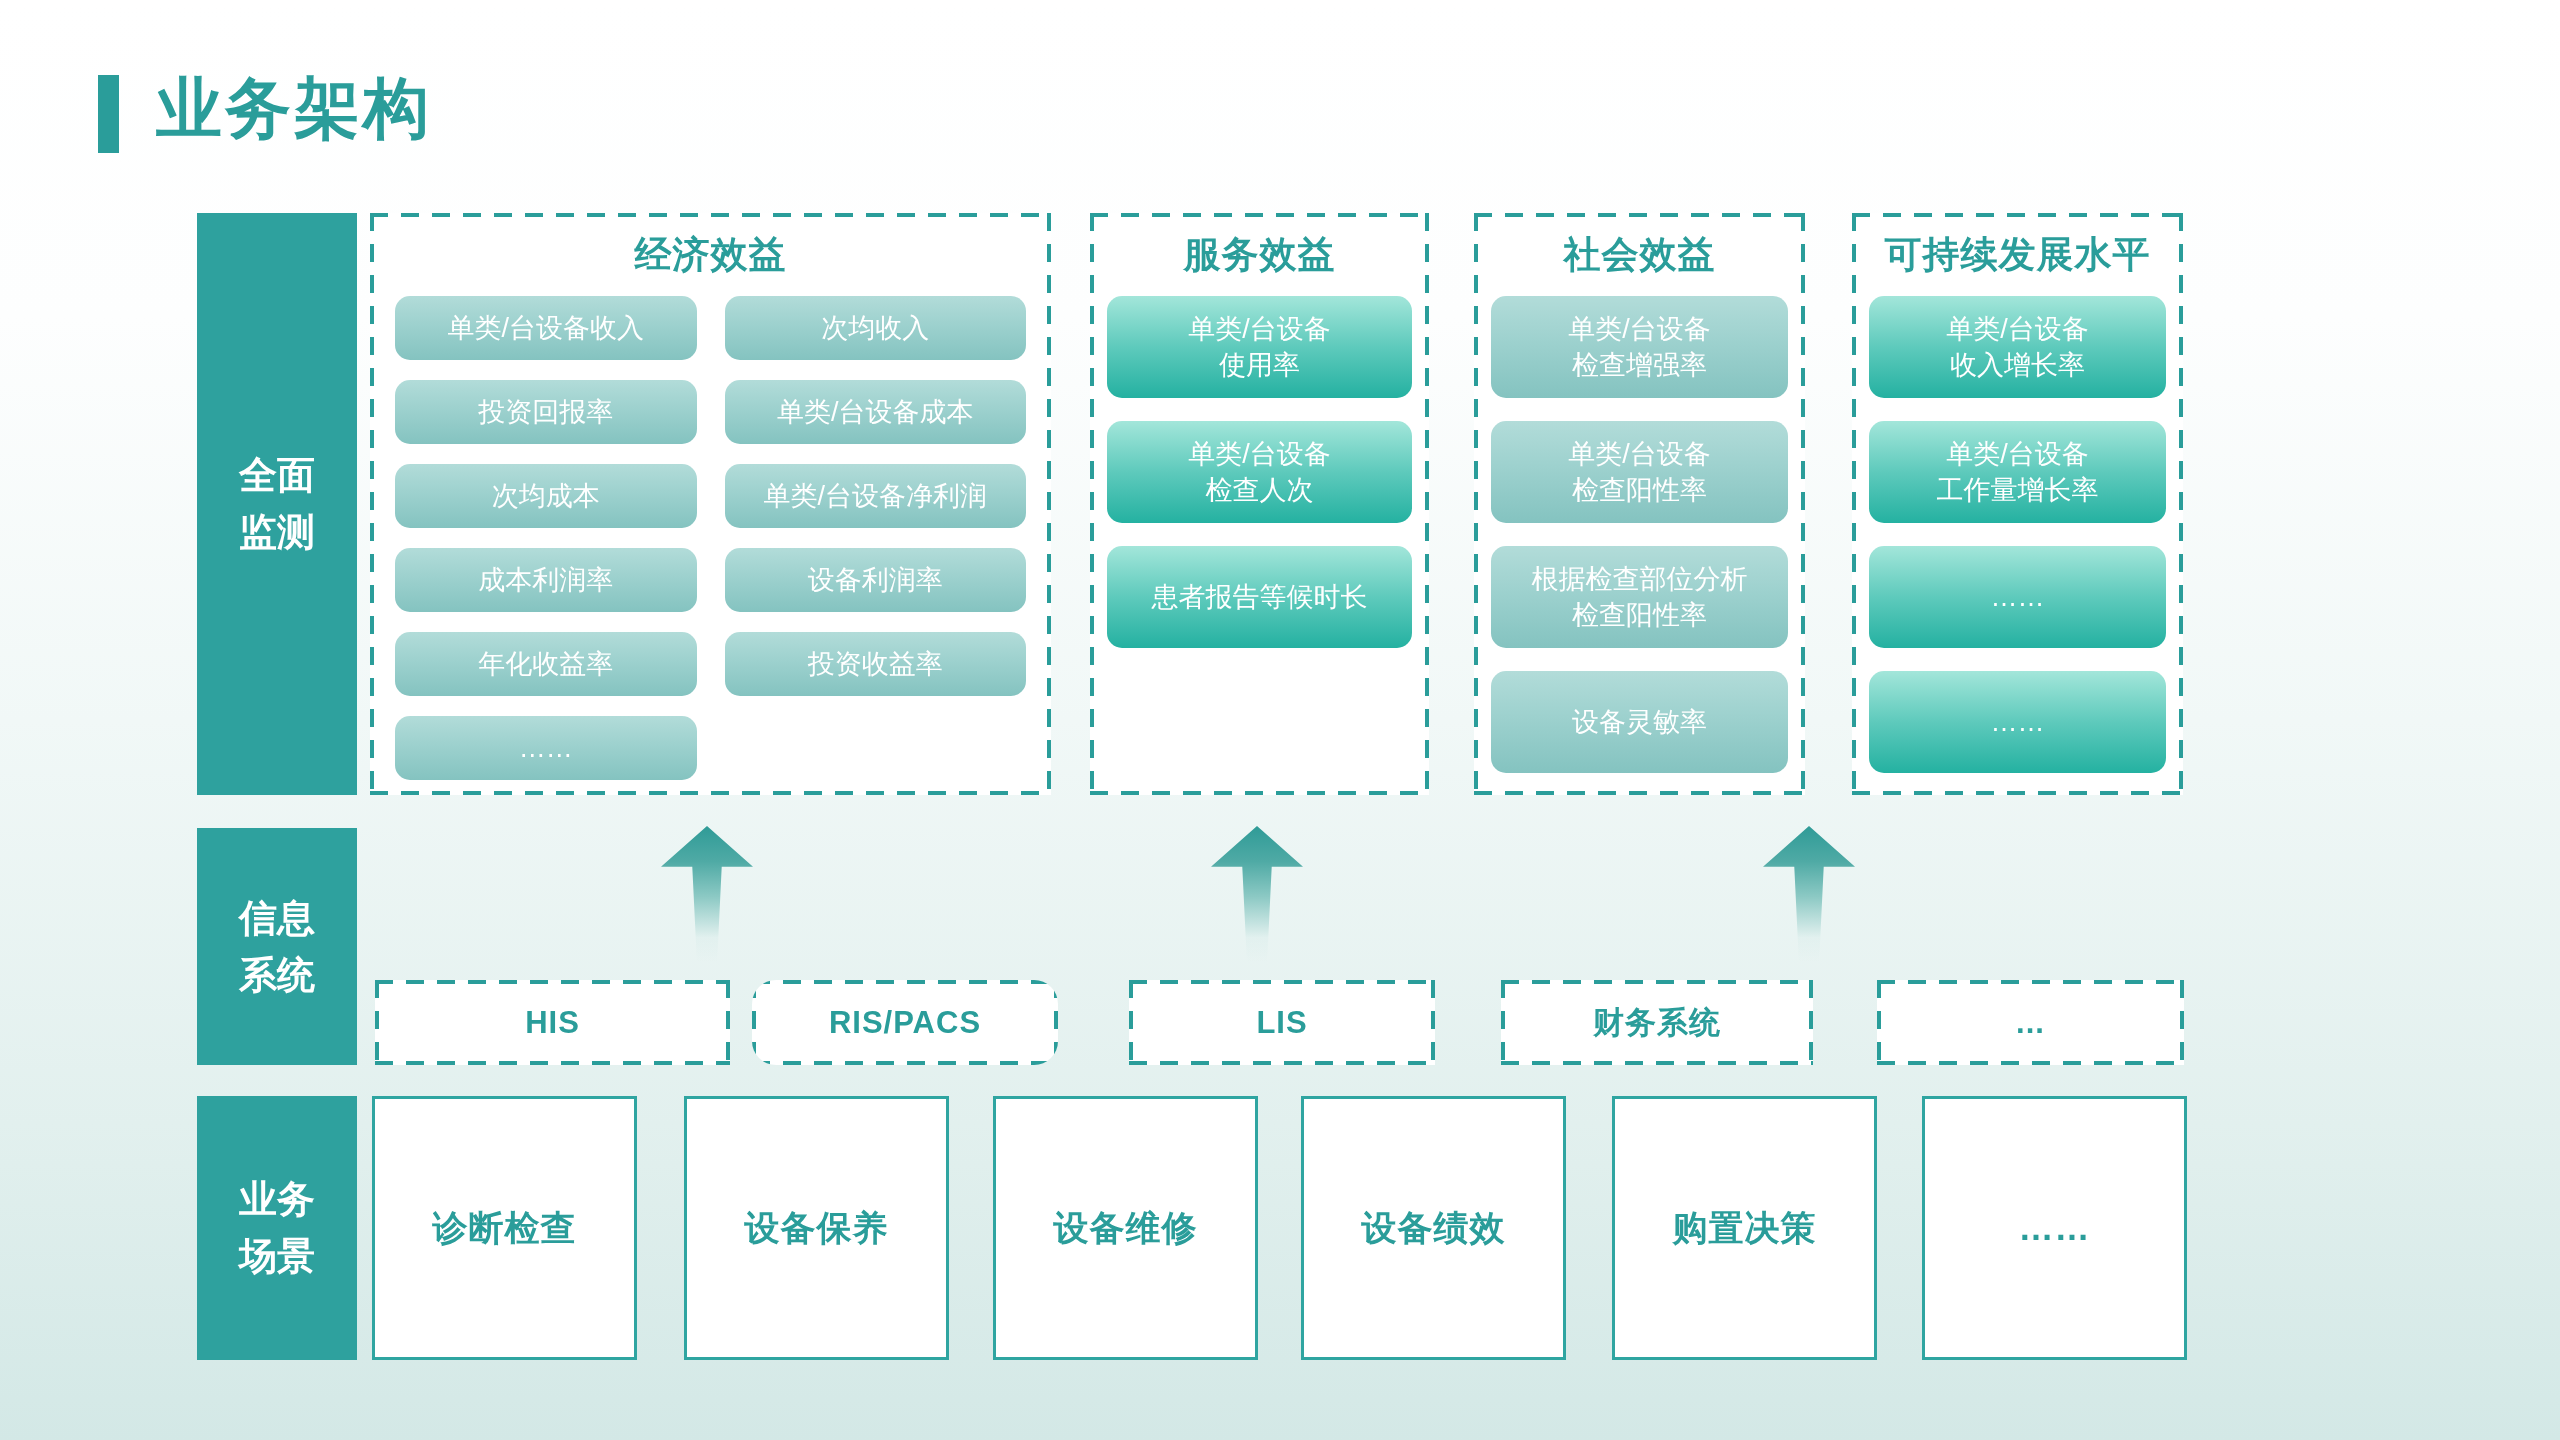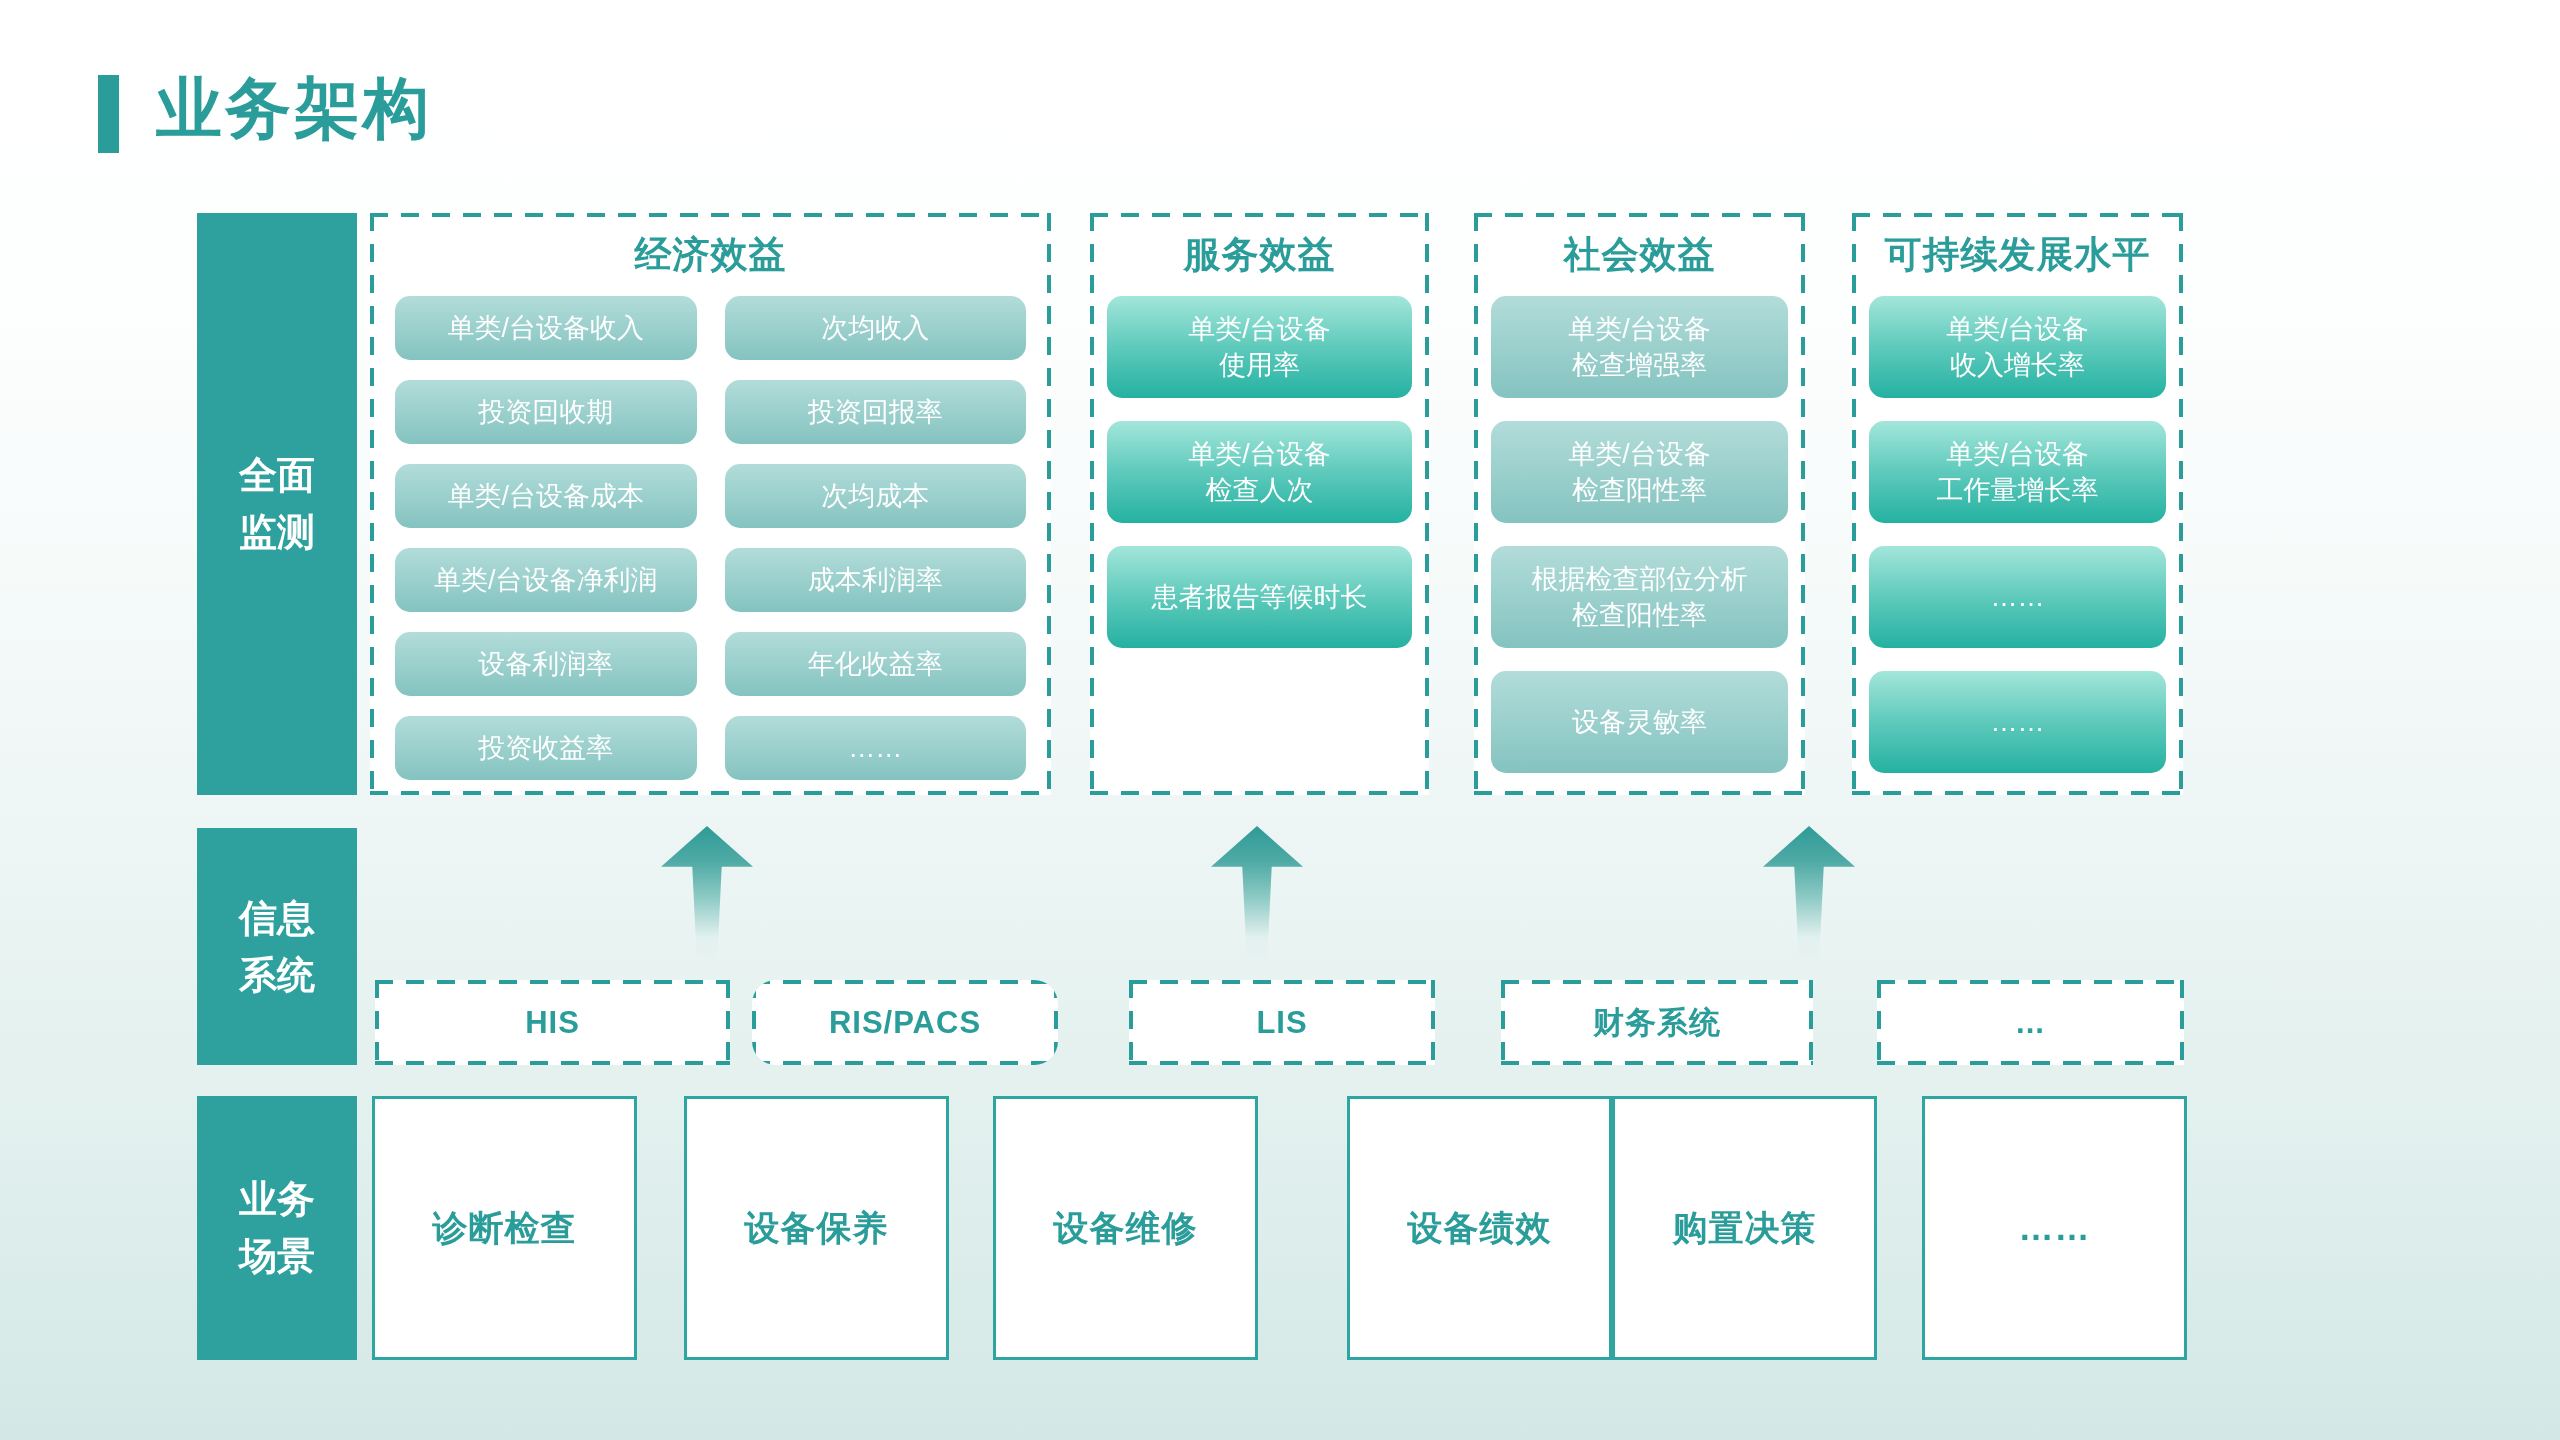--- a/index.html
+++ b/index.html
@@ -98,21 +98,21 @@
   
   .scene-box {
     position:absolute; top:1096px; height:264px; width:265px;
     background:#ffffff; border:3px solid #2fa5a1;
     display:flex; align-items:center; justify-content:center;
     color:#2a9d9a; font-weight:700; font-size:35px; letter-spacing:1px;
   }
   .scene-1 { left:372px; }
   .scene-2 { left:684px; }
   .scene-3 { left:993px; }
-  .scene-4 { left:1301px;margin-left:46px; }
+  .scene-4 { left:1301px; }
   .scene-5 { left:1612px; }
   .scene-6 { left:1922px; }
 </style>
 </head>
 <body>
 
 <div class="canvas">
 
   <div class="accent-bar"></div>
   <div class="page-title">业务架构</div>
@@ -122,21 +122,20 @@
   <div class="side-label r2">信息
 系统</div>
   <div class="side-label r3">业务
 场景</div>
 
   <section class="dashedbox col col-1">
     <h2>经济效益</h2>
     <div class="grid2">
       <div class="pill light">单类/台设备收入</div>
       <div class="pill light">次均收入</div>
-      <div class="pill light">投资回收期</div>
       <div class="pill light">投资回报率</div>
       <div class="pill light">单类/台设备成本</div>
       <div class="pill light">次均成本</div>
       <div class="pill light">单类/台设备净利润</div>
       <div class="pill light">成本利润率</div>
       <div class="pill light">设备利润率</div>
       <div class="pill light">年化收益率</div>
       <div class="pill light">投资收益率</div>
       <div class="pill light">……</div>
     </div>

